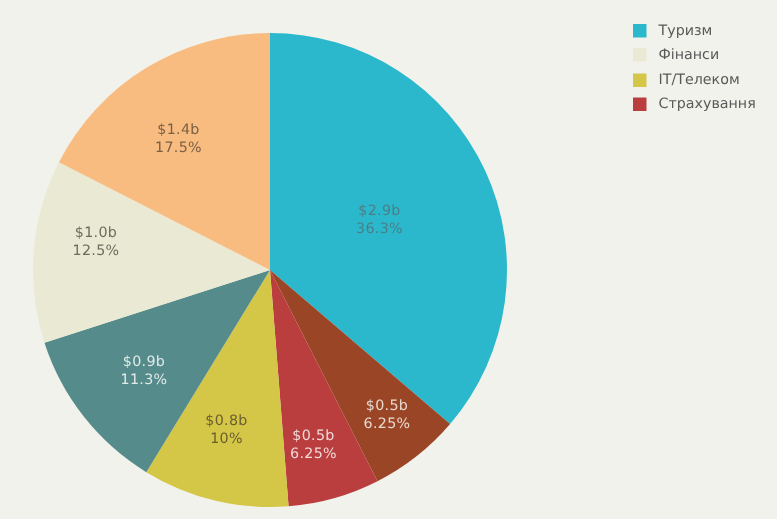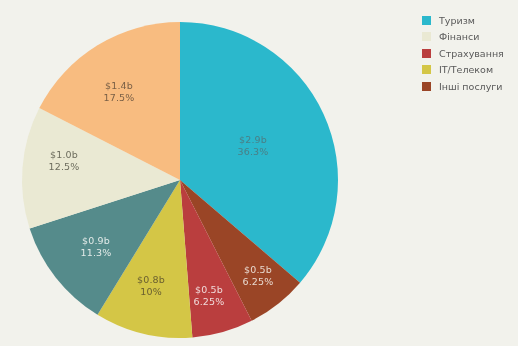--- a/index.html
+++ b/index.html
@@ -93,26 +93,22 @@
   <div class="legend" id="legend">
       <div class="legend-row">
         <span class="legend-swatch" style="background: rgb(43, 184, 204);"></span>
         <span class="legend-label">Туризм</span>
       </div>
       <div class="legend-row">
         <span class="legend-swatch" style="background: rgb(234, 233, 211);"></span>
         <span class="legend-label">Фінанси</span>
       </div>
       <div class="legend-row">
-        <span class="legend-swatch" style="background: rgb(186, 62, 62);"></span>
-        <span class="legend-label">Страхування</span>
-      </div>
-      <div class="legend-row">
         <span class="legend-swatch" style="background: rgb(212, 198, 70);"></span>
         <span class="legend-label">IT/Телеком</span>
       </div>
       <div class="legend-row">
-        <span class="legend-swatch" style="background: rgb(154, 69, 38);"></span>
-        <span class="legend-label">Інші послуги</span>
+        <span class="legend-swatch" style="background: rgb(186, 62, 62);"></span>
+        <span class="legend-label">Страхування</span>
       </div>
     </div>
 
 </div>
 
 </body></html>

